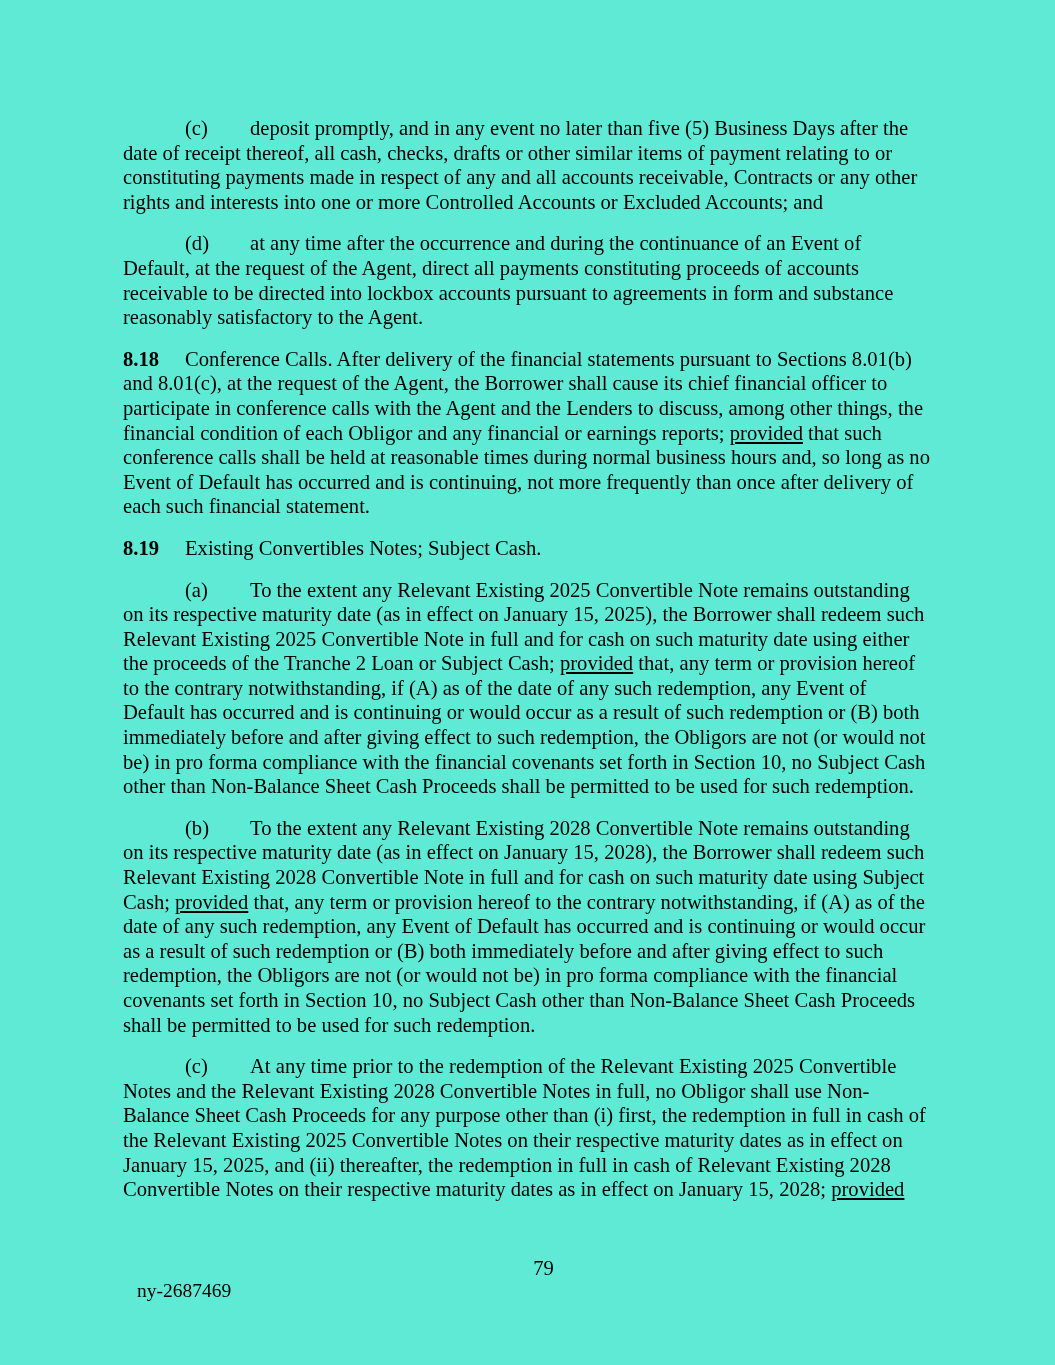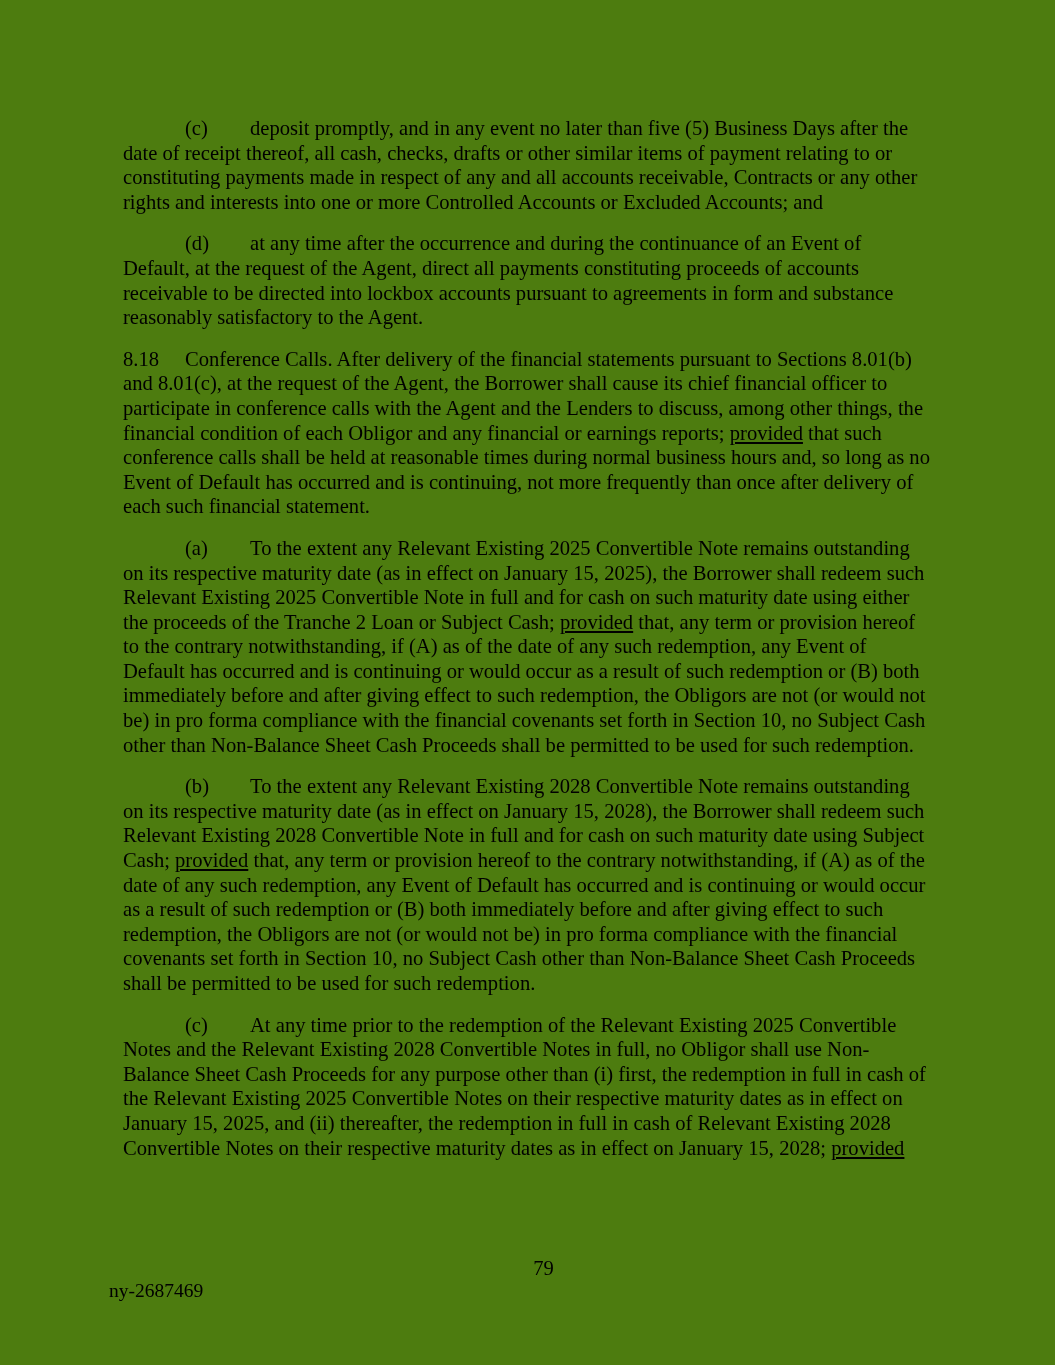--- a/index.html
+++ b/index.html
@@ -1,21 +1,21 @@
 <!DOCTYPE html>
 <html><head>
 <meta charset="utf-8">
 <style>
   * { margin: 0; padding: 0; box-sizing: border-box; }
   html, body { background: #e8e8e8; }
   .page {
     position: relative;
     width: 1055px;
     height: 1365px;
-    background: #4d7c0f;
+    background: #5eead4;
     font-family: "Liberation Serif", "DejaVu Serif", serif;
     font-size: 20.6px;
     line-height: 24.6px;
     color: #000000;
     margin: 0 auto;
     overflow: hidden;
   }
   .content {
     position: absolute;
     top: 116px;
@@ -28,50 +28,51 @@
   }
   p.indent { text-indent: 62px; }
   .label {
     display: inline-block;
     width: 65px;
     text-indent: 0;
   }
   .num {
     display: inline-block;
     width: 62px;
-    font-weight: normal;
+    font-weight: bold;
   }
   .b { font-weight: normal; }
   .u { text-decoration: underline; text-underline-offset: 2px; text-align: right; }
   .footer-page-num {
     position: absolute;
     top: 1256px;
     left: 16px;
     width: 100%;
     text-align: center;
   }
   .footer-doc-id {
     position: absolute;
     top: 1279px;
-    left: 109px;
+    left: 137px;
     font-size: 19.5px;
   }
 </style>
 </head>
 <body>
 
 <div class="page">
   <div class="content">
 
     <p class="para indent"><span class="label">(c)</span><span>deposit promptly, and in any event no later than five (5) Business Days after the date of receipt thereof, all cash, checks, drafts or other similar items of payment relating to or constituting payments made in respect of any and all accounts receivable, Contracts or any other rights and interests into one or more Controlled Accounts or Excluded Accounts; and</span></p>
 
     <p class="para indent"><span class="label">(d)</span><span>at any time after the occurrence and during the continuance of an Event of Default, at the request of the Agent, direct all payments constituting proceeds of accounts receivable to be directed into lockbox accounts pursuant to agreements in form and substance reasonably satisfactory to the Agent.</span></p>
 
     <p class="para"><span class="num">8.18</span><span class="b">Conference Calls.</span><span>  After delivery of the financial statements pursuant to </span><span class="b">Sections 8.01(b)</span><span> and </span><span class="b">8.01(c)</span><span>, at the request of the Agent, the Borrower shall cause its chief financial officer to participate in conference calls with the Agent and the Lenders to discuss, among other things, the financial condition of each Obligor and any financial or earnings reports; </span><span class="u">provided</span><span> that such conference calls shall be held at reasonable times during normal business hours and, so long as no Event of Default has occurred and is continuing, not more frequently than once after delivery of each such financial statement.</span></p>
 
+    <p class="para"><span class="num">8.19</span><span class="b">Existing Convertibles Notes; Subject Cash</span><span>.</span></p>
 
     <p class="para indent"><span class="label">(a)</span><span>To the extent any Relevant Existing 2025 Convertible Note remains outstanding on its respective maturity date (as in effect on January 15, 2025), the Borrower shall redeem such Relevant Existing 2025 Convertible Note in full and for cash on such maturity date using either the proceeds of the Tranche 2 Loan or Subject Cash; </span><span class="u">provided</span><span> that, any term or provision hereof to the contrary notwithstanding, if (A) as of the date of any such redemption, any Event of Default has occurred and is continuing or would occur as a result of such redemption or (B) both immediately before and after giving effect to such redemption, the Obligors are not (or would not be) in pro forma compliance with the financial covenants set forth in </span><span class="b">Section 10,</span><span> no Subject Cash other than Non-Balance Sheet Cash Proceeds shall be permitted to be used for such redemption.</span></p>
 
     <p class="para indent"><span class="label">(b)</span><span>To the extent any Relevant Existing 2028 Convertible Note remains outstanding on its respective maturity date (as in effect on January 15, 2028), the Borrower shall redeem such Relevant Existing 2028 Convertible Note in full and for cash on such maturity date using Subject Cash; </span><span class="u">provided</span><span> that, any term or provision hereof to the contrary notwithstanding, if (A) as of the date of any such redemption, any Event of Default has occurred and is continuing or would occur as a result of such redemption or (B) both immediately before and after giving effect to such redemption, the Obligors are not (or would not be) in pro forma compliance with the financial covenants set forth in </span><span class="b">Section 10</span><span>, no Subject Cash other than Non-Balance Sheet Cash Proceeds shall be permitted to be used for such redemption.</span></p>
 
     <p class="para indent"><span class="label">(c)</span><span>At any time prior to the redemption of the Relevant Existing 2025 Convertible Notes and the Relevant Existing 2028 Convertible Notes in full, no Obligor shall use Non-Balance Sheet Cash Proceeds for any purpose other than (i) first, the redemption in full in cash of the Relevant Existing 2025 Convertible Notes on their respective maturity dates as in effect on January 15, 2025, and (ii) thereafter, the redemption in full in cash of Relevant Existing 2028 Convertible Notes on their respective maturity dates as in effect on January 15, 2028; </span><span class="u">provided</span></p>
 
   </div>
 
   <div class="footer-page-num">79</div>

